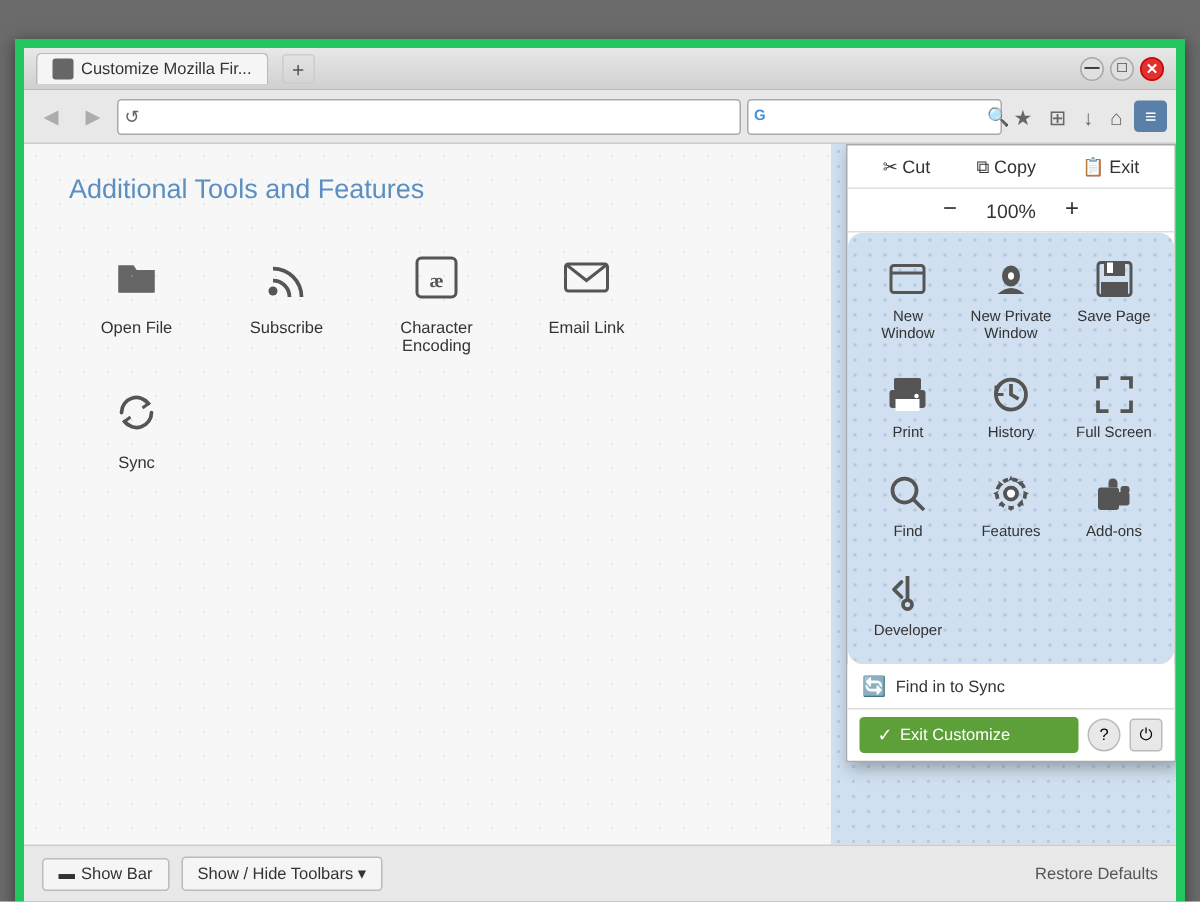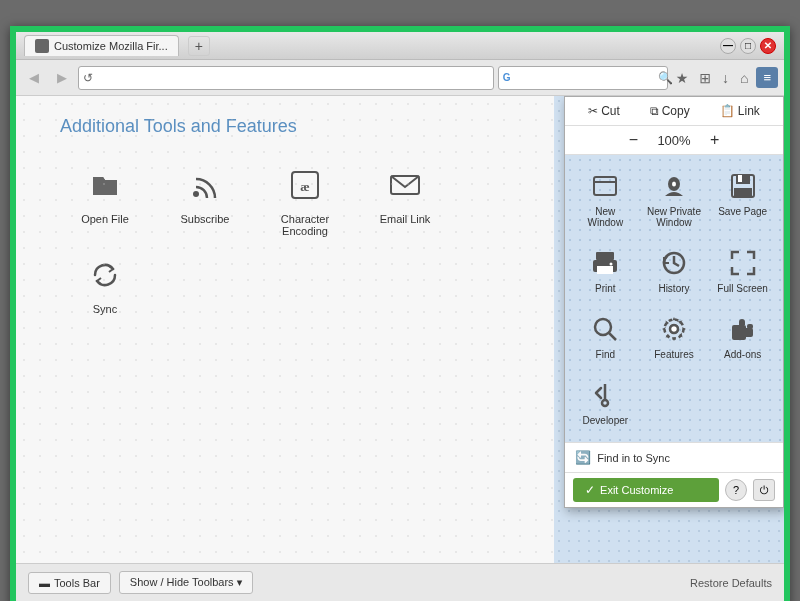--- a/index.html
+++ b/index.html
@@ -141,21 +141,21 @@
     .main-content {
       display: flex;
       flex: 1;
       overflow: hidden;
     }
 
     
     .page-area {
       flex: 1;
       background: #f7f7f7;
-      padding: 20px 44px;
+      padding: 20px 30px;
       position: relative;
     }
 
     .page-title {
       font-size: 18px;
       color: #5a8fc0;
       font-weight: 300;
       margin-bottom: 25px;
     }
 
@@ -276,20 +276,21 @@
       text-align: center;
     }
 
     .menu-grid {
       display: grid;
       grid-template-columns: repeat(3, 1fr);
       padding: 8px;
       gap: 4px;
       border-bottom: 1px solid #ddd;
       background: #dce8f5;
+      border-radius: 11px;
     }
 
     .menu-item {
       display: flex;
       flex-direction: column;
       align-items: center;
       padding: 8px 4px;
       cursor: pointer;
       border-radius: 3px;
       gap: 5px;
@@ -513,21 +514,21 @@
           <button class="edit-btn">
             <span>✂</span>
             <span>Cut</span>
           </button>
           <button class="edit-btn">
             <span>⧉</span>
             <span>Copy</span>
           </button>
           <button class="edit-btn">
             <span>📋</span>
-            <span>Link</span>
+            <span>Exit</span>
           </button>
         </div>
 
         <div class="zoom-row">
           <button class="zoom-btn">−</button>
           <span class="zoom-level">100%</span>
           <button class="zoom-btn">+</button>
         </div>
 
         <div class="menu-grid">
@@ -669,18 +670,18 @@
             <button class="power-btn">⏻</button>
           </div>
         </div>
       </div>
     </div>
   </div>
 
   <div class="bottom-bar">
     <button class="bottom-btn">
       <span style="font-size:11px;">▬</span>
-      <span>Tools Bar</span>
+      <span>Show Bar</span>
     </button>
     <button class="bottom-btn">Show / Hide Toolbars ▾</button>
     <button class="restore-btn">Restore Defaults</button>
   </div>
 </div>
 
 </body></html>

